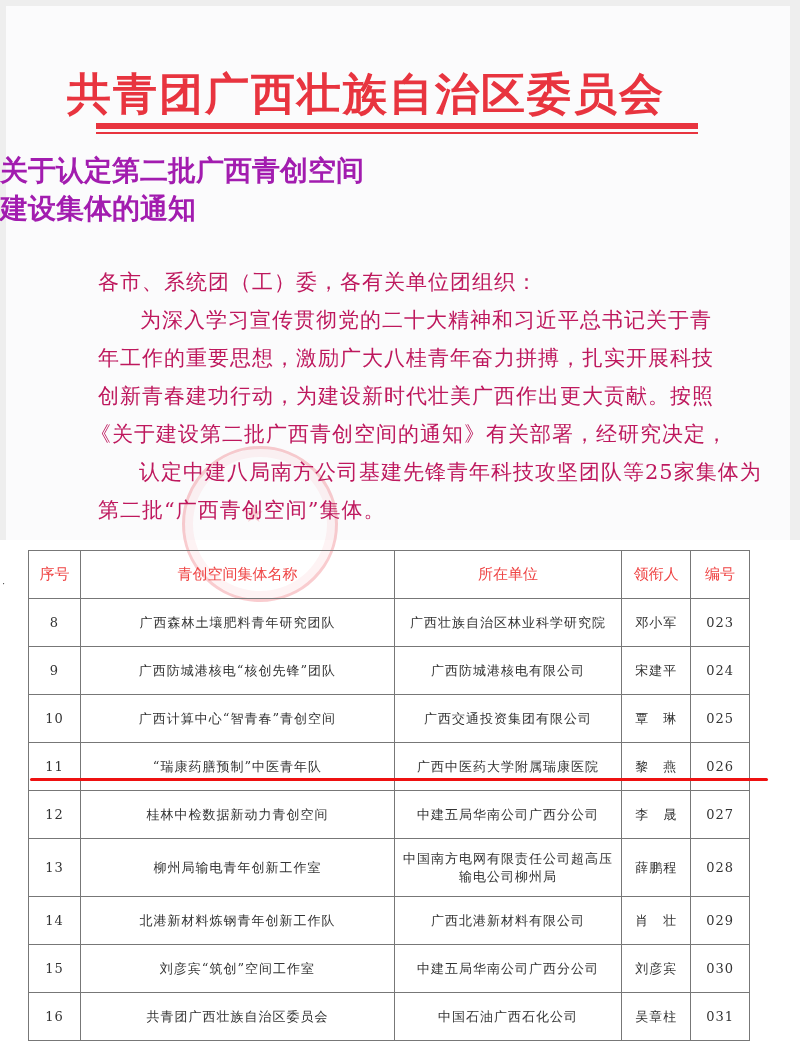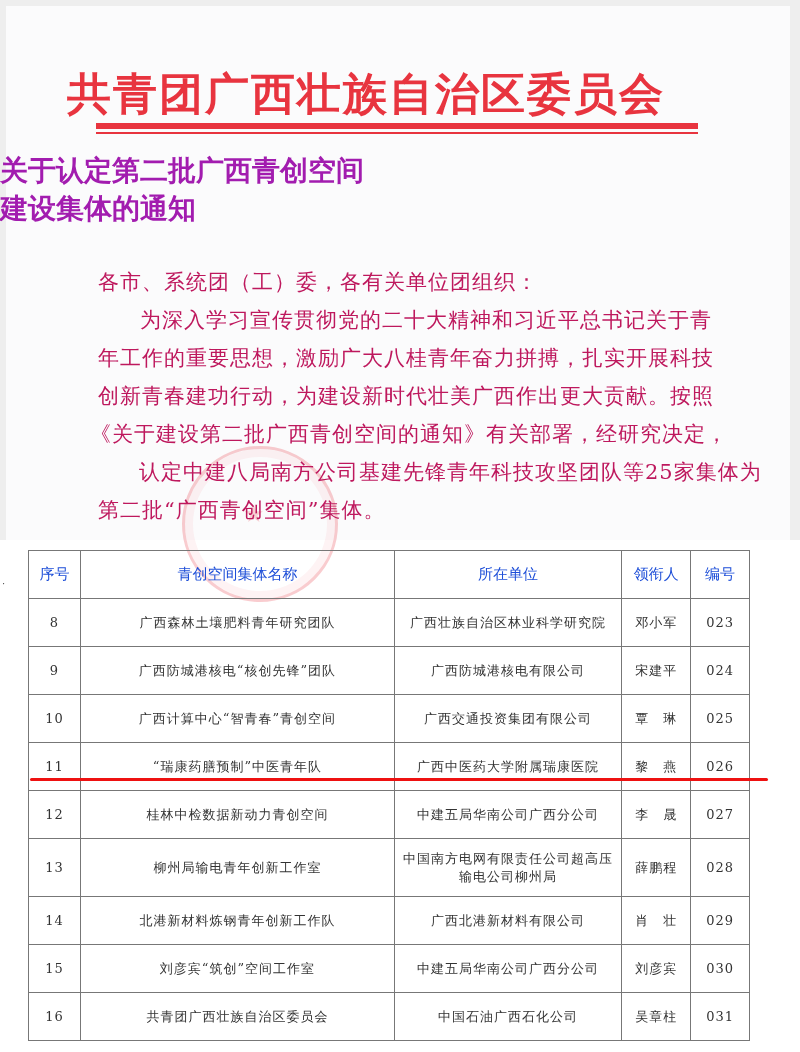--- a/index.html
+++ b/index.html
@@ -50,21 +50,21 @@
   .side-mark { position: absolute; left: 2px; top: 578px; font-size: 10px; color: #444; }
 
   table.list {
     position: absolute; left: 28px; top: 550px;
     border-collapse: collapse; width: 722px;
     font-family: "DejaVu Serif", serif; color: #333;
   }
   table.list th, table.list td {
     border: 1px solid #777; text-align: center; padding: 0;
   }
-  table.list th { height: 47px; font-size: 15px; font-weight: normal; color: #1d4ed8; }
+  table.list th { height: 47px; font-size: 15px; font-weight: normal; color: #ef4444; }
   table.list td { height: 47px; font-size: 13px; letter-spacing: 1px; }
   .c1 { width: 51px; } .c2 { width: 314px; font-family: Liberation Serif, serif; } .c3 { width: 227px; } .c4 { width: 68px; } .c5 { width: 58px; }
   .red-underline {
     position: absolute; left: 30px; top: 778px; width: 738px; height: 3px;
     background: #ee1111; border-radius: 2px;
   }
 </style>
 </head>
 <body>
 

